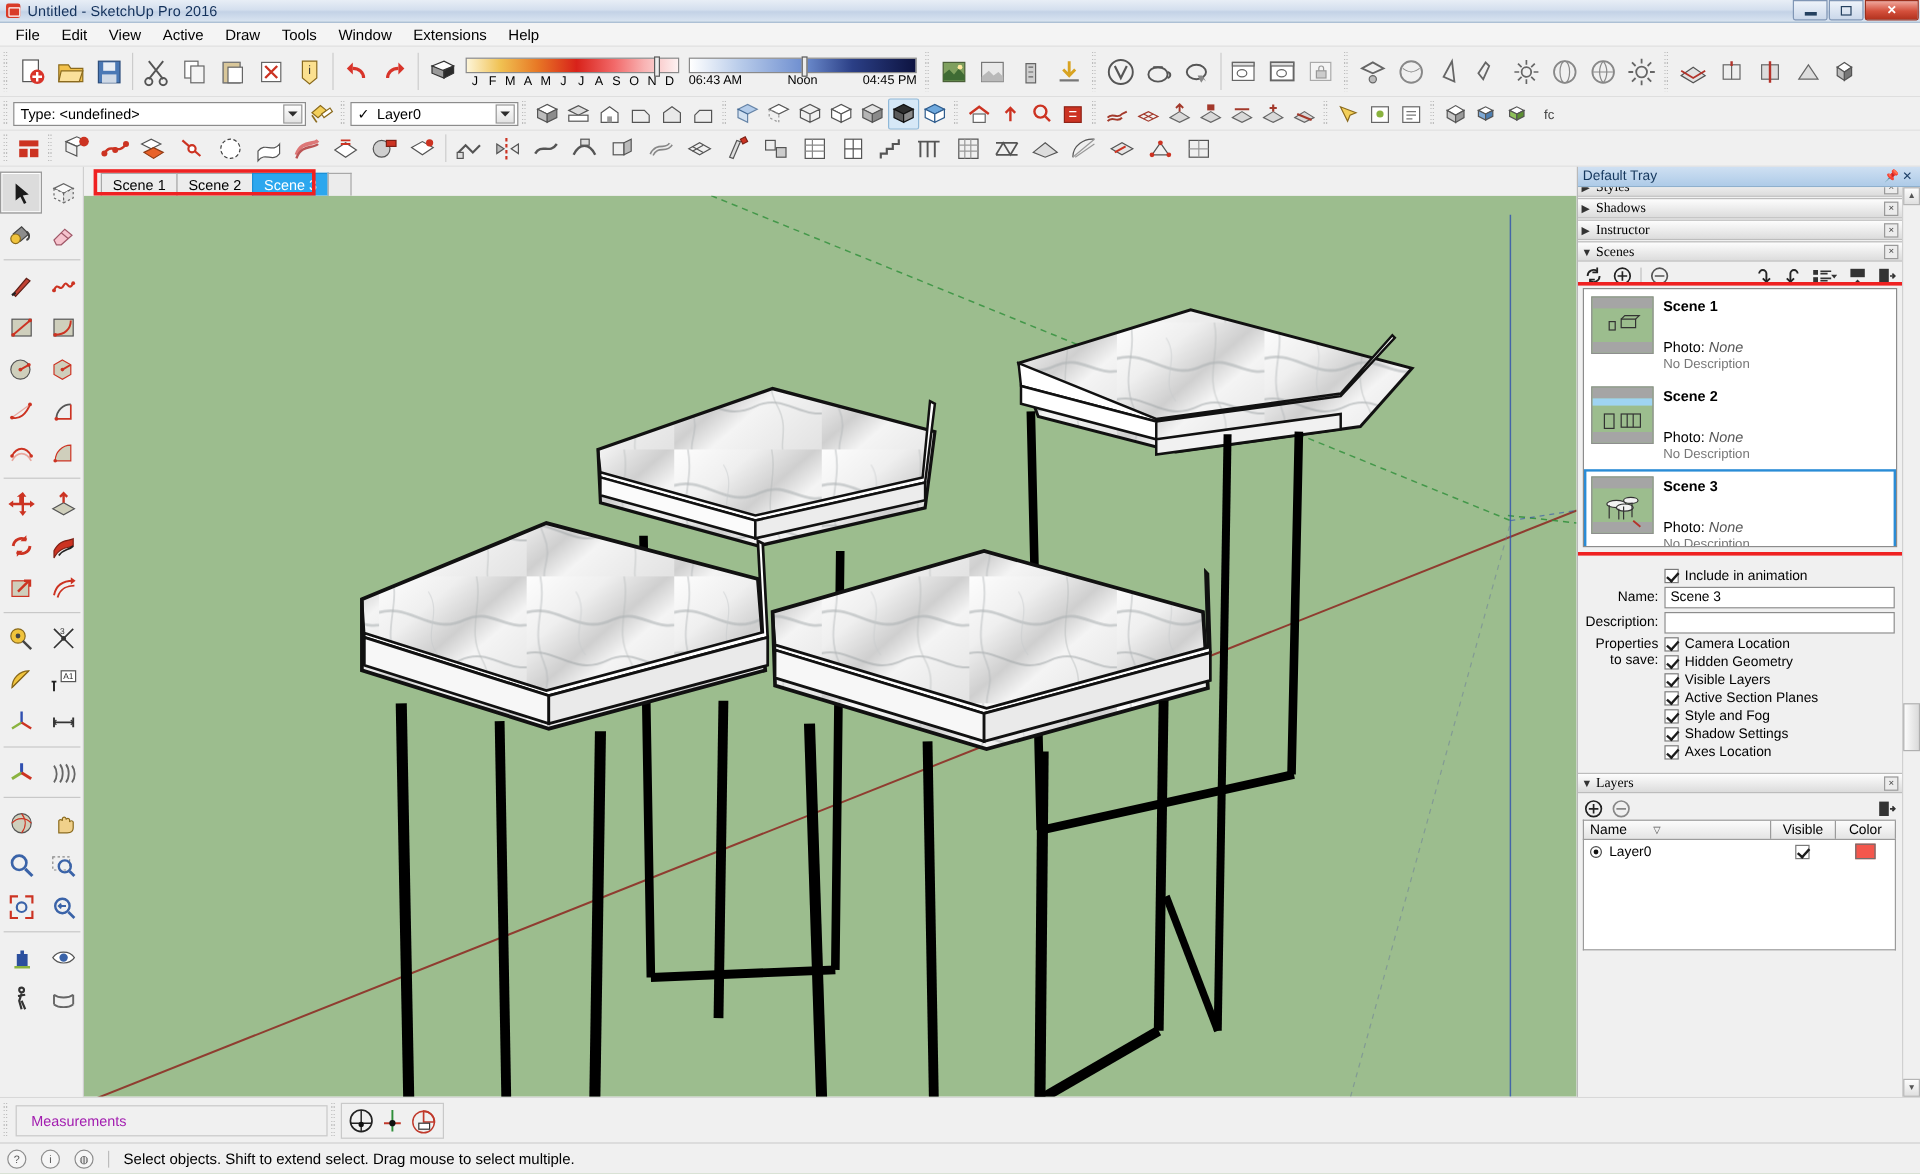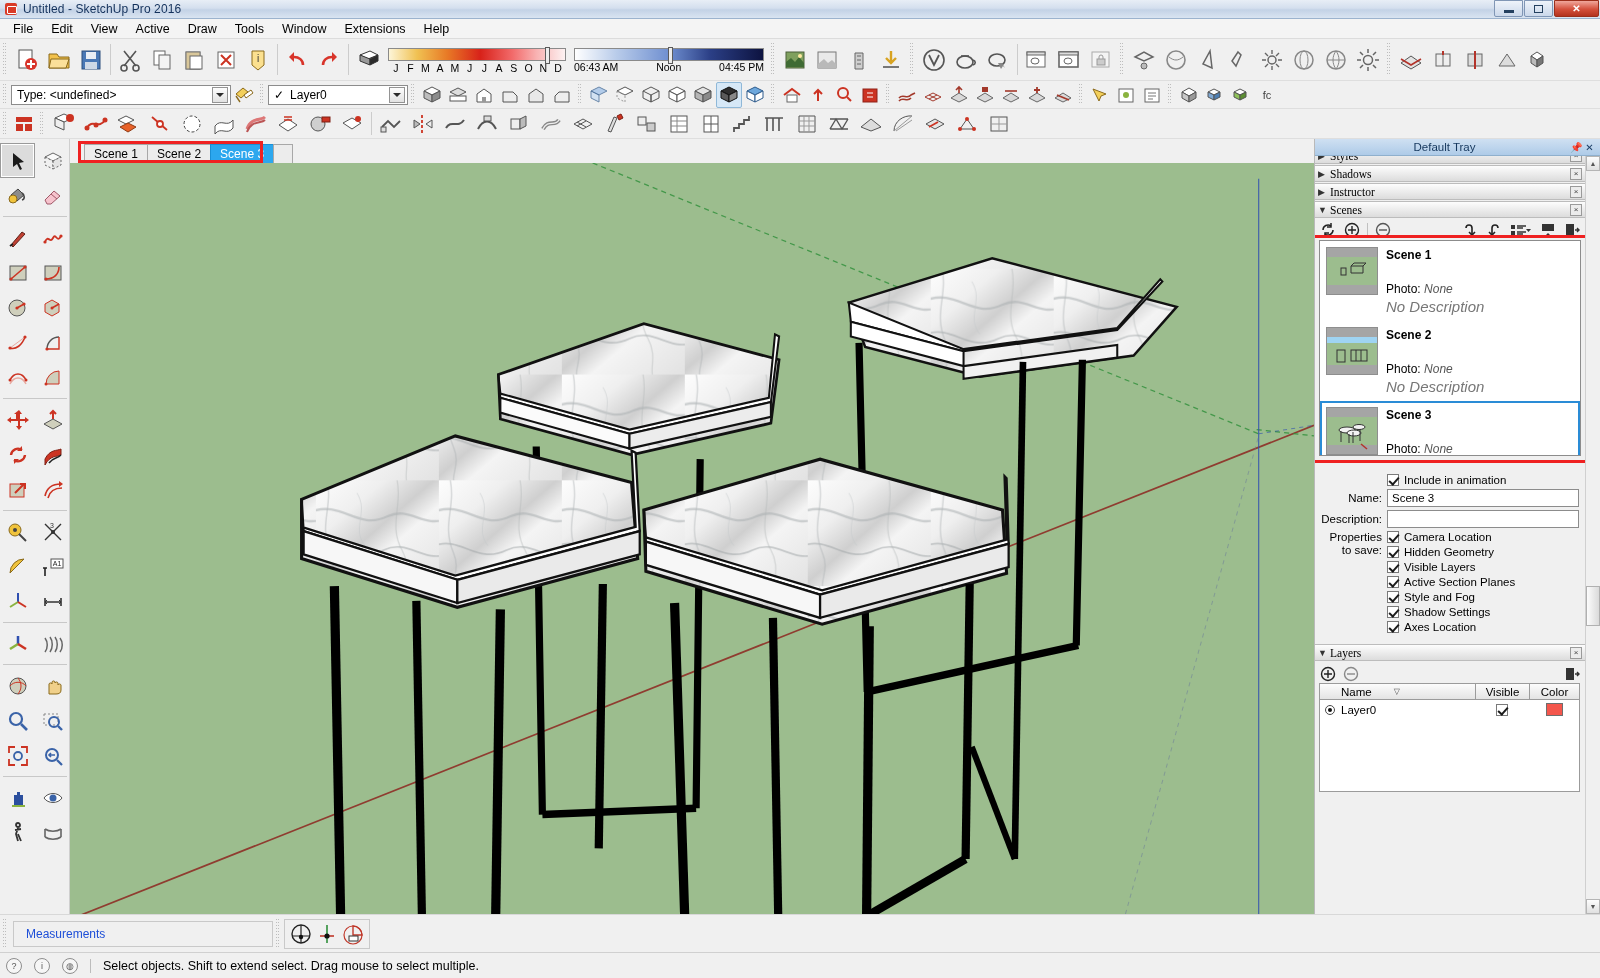--- a/index.html
+++ b/index.html
@@ -111,21 +111,21 @@
   .stab.spacer { min-width:20px; background:#ececec; }
   .redbox { position:absolute; border:3px solid #ef2121; pointer-events:none; }
 
   .viewport { flex:1 1 auto; position:relative; overflow:hidden; }
 
   
   .tray { width:286px; flex:0 0 286px; background:#f0f0f0; border-left:1px solid #b9b9b9;
      display:flex; flex-direction:column; position:relative; }
   .tray-title { height:17px; flex:0 0 17px;
      background:linear-gradient(to bottom,#cfe0f2,#aecbe8); border-bottom:1px solid #8fb0cd;
-     display:flex; align-items:center; padding:0 4px; font-size:11.5px; color:#15375d;text-align:center; }
+     display:flex; align-items:center; padding:0 4px; font-size:11.5px; color:#15375d; }
   .tray-title .tt-lbl { flex:1; }
   .tray-title .tt-btn { width:13px; height:13px; display:flex; align-items:center;
       justify-content:center; font-size:10px; color:#1d3f66; }
   .tscroll { flex:1 1 auto; overflow:hidden; position:relative; }
 
   .panelhdr { height:17px; background:linear-gradient(to bottom,#fdfdfd,#dcdcdc);
      border:1px solid #bcbcbc; border-left:none; border-right:none; display:flex;
      align-items:center; padding:0 3px; font-size:11.5px; margin-top:1px; }
   .panelhdr .tri { width:12px; font-size:9px; color:#333; }
   .panelhdr .ph-lbl { flex:1;font-family:Liberation Serif, serif; }
@@ -143,39 +143,39 @@
   .scene-item.sel { border-color:#2a8cd6; }
   .thumb { width:52px; height:48px; flex:0 0 52px; background:#9cbd8e; border:1px solid #8e8e8e;
      position:relative; overflow:hidden; }
   .thumb .band { position:absolute; left:0; right:0; height:9px; background:#a5a5a5; }
   .thumb .band.t { top:0; } .thumb .band.b { bottom:0; }
   .thumb .sky { position:absolute; left:0; right:0; top:9px; height:6px; background:#9fd4f2; }
   .scene-meta { padding-top:1px; }
   .scene-name { font-size:12px; font-weight:bold; }
   .scene-photo { font-size:12px; margin-top:20px; }
   .scene-photo i { color:#555; }
-  .scene-desc { font-size:15px; font-style:italic; color:#777; margin-top:2px; }
+  .scene-desc { font-size:11px; color:#777; margin-top:2px; }
 
   .props { padding:6px 6px 4px 4px; font-size:11.5px; }
   .prow { display:flex; align-items:center; margin-bottom:3px; }
   .prow .plabel { width:68px; text-align:right; padding-right:5px; flex:0 0 68px; }
   .cbx { width:12px; height:12px; border:1px solid #7a7a7a; background:#fff; position:relative;
      flex:0 0 12px; margin-right:5px; }
   .cbx.on:after { content:""; position:absolute; left:3px; top:0px; width:4px; height:8px;
      border:solid #1b1b1b; border-width:0 2px 2px 0; transform:rotate(42deg); }
   .tinput { height:18px; border:1px solid #8c8c8c; background:#fff; flex:1 1 auto;
      padding:0 4px; font-size:11.5px; display:flex; align-items:center; }
 
   
   .lay-tool { height:22px; display:flex; align-items:center; gap:7px; padding:3px 5px 0; }
   .lay-head { display:flex; height:17px; border:1px solid #9b9b9b; border-right:none;
      background:linear-gradient(to bottom,#fcfcfc,#e4e4e4); font-size:11.5px; }
   .lay-head div { display:flex; align-items:center; padding:0 5px;
      border-right:1px solid #9b9b9b; }
-  .lh-name { flex:1; gap:22px;margin-left:16px; } .lh-vis { width:54px; justify-content:center; }
+  .lh-name { flex:1; gap:22px; } .lh-vis { width:54px; justify-content:center; }
   .lh-col { width:50px; justify-content:center; }
   .lay-body { background:#fff; border:1px solid #9b9b9b; border-top:none; height:92px; }
   .lay-row { display:flex; height:19px; align-items:center; font-size:11.5px; }
   .lr-name { flex:1; display:flex; align-items:center; gap:6px; padding-left:5px; }
   .radio { width:10px; height:10px; border-radius:50%; border:1px solid #4a4a4a; position:relative;
      background:#fff; flex:0 0 10px; }
   .radio:after { content:""; position:absolute; left:2px; top:2px; width:4px; height:4px;
      border-radius:50%; background:#111; }
   .lr-vis { width:54px; display:flex; justify-content:center; }
   .lr-col { width:50px; display:flex; justify-content:center; }
@@ -186,21 +186,21 @@
   .tsb-btn { height:15px; background:linear-gradient(to bottom,#fdfdfd,#e0e0e0);
      border:1px solid #b5b5b5; display:flex; align-items:center; justify-content:center;
      font-size:7px; color:#555; }
   .tsb-thumb { position:absolute; left:0; right:0; top:430px; height:40px;
      background:linear-gradient(to right,#fcfcfc,#dadada); border:1px solid #b0b0b0; }
 
   
   .measurebar { height:38px; flex:0 0 38px; background:#f0f0f0; display:flex; align-items:center;
      border-top:1px solid #d8d8d8; }
   .mfield { height:26px; flex:0 0 260px; border:1px solid #c9c9c9; background:#f0f0f0;
-     display:flex; align-items:center; padding-left:12px; font-size:12px; color:#1d4ed8;
+     display:flex; align-items:center; padding-left:12px; font-size:12px; color:#a21caf;
      margin-left:2px; }
   .mb-tools { display:flex; align-items:center; height:30px; border:1px solid #c9c9c9;
      padding:0 3px; }
   .statusbar { height:26px; flex:0 0 26px; background:#f0f0f0; display:flex; align-items:center;
      border-top:1px solid #d0d0d0; padding-left:6px; gap:12px; font-size:12.5px; }
   .sb-ico { width:16px; height:16px; border-radius:50%; border:1px solid #8e8e8e; background:#f6f6f6;
      display:flex; align-items:center; justify-content:center; font-size:9px; color:#555; }
   .sb-div { width:1px; height:14px; background:#bcbcbc; }
 </style>
 </head>
@@ -491,21 +491,21 @@
       <svg width="24" height="24" viewBox="0 0 24 24">
           <path d="M4 8l6-4 6 4-6 4z" fill="#fff" stroke="#555"></path>
           <path d="M4 8v7l6 4V12z" fill="#bbb" stroke="#555"></path>
           <path d="M10 12v7l6-4V8z" fill="#777" stroke="#555"></path>
         </svg>
     </div>
   </div>
 
   <div class="tbrow r2">
     <div class="grip"></div>
-    <div class="combo" style="width:220px">
+    <div class="combo" style="width:244px">
       <div class="cval">Type: &lt;undefined&gt;</div>
       <div class="carrow">
           <i></i>
         </div>
     </div>
     <div class="tbtn sm">
       <svg width="22" height="22" viewBox="0 0 22 22">
           <path d="M3 10l7-6 5 4-7 6z" fill="#f3cf5a" stroke="#8b6a1c"></path>
           <path d="M11 11l7-5 2 3-7 5z" fill="#fff" stroke="#8b6a1c"></path>
           <path d="M3 12l4 6" stroke="#8b6a1c" stroke-width="1.4"></path>

